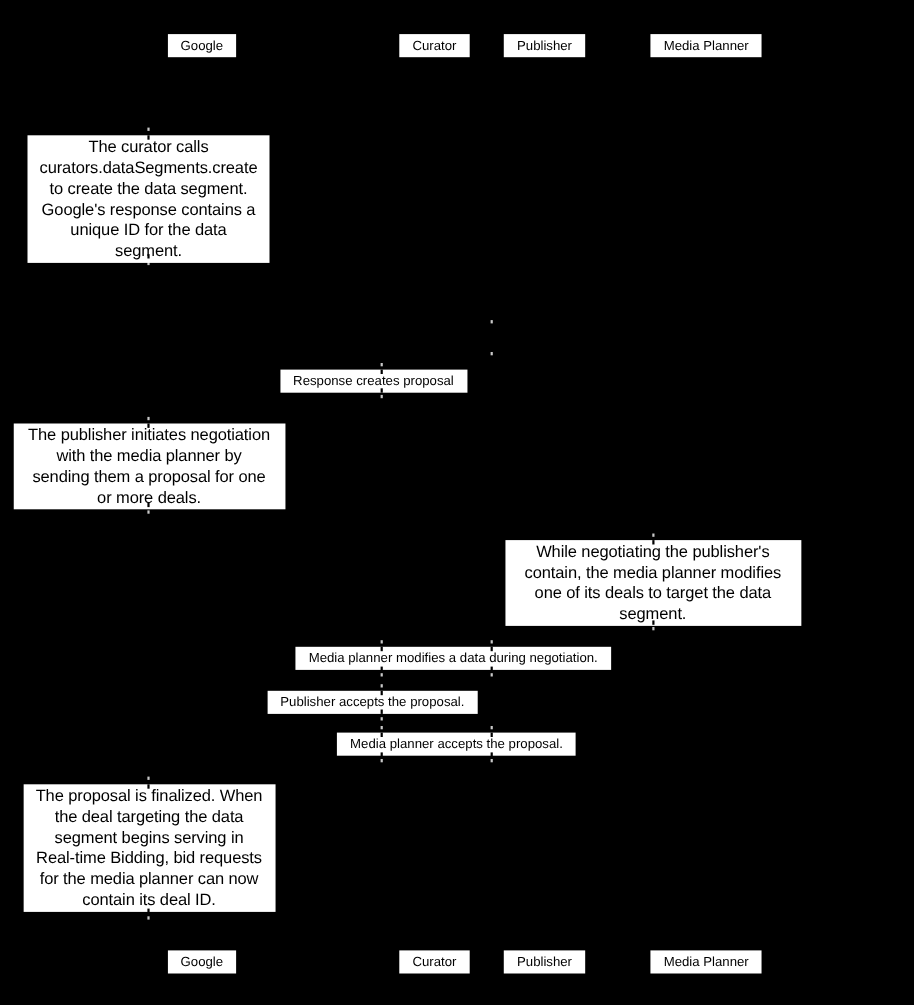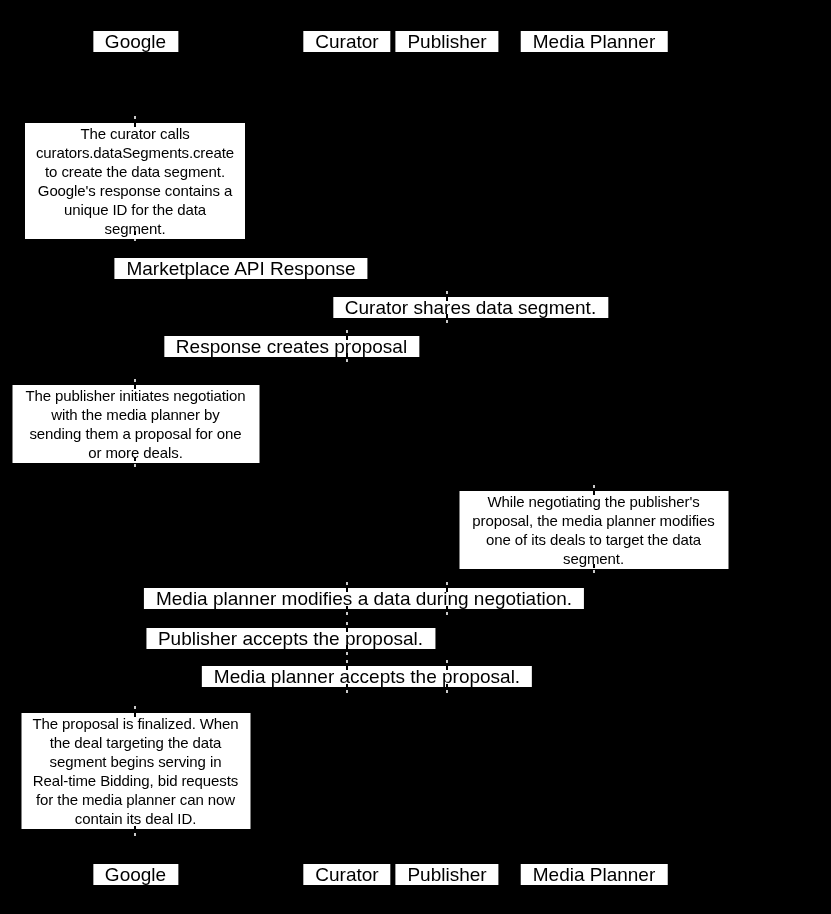--- a/index.html
+++ b/index.html
@@ -12,27 +12,28 @@
     width: 831px;
     height: 914px;
     background: #000000;
     overflow: hidden;
     font-family: "Liberation Sans", sans-serif;
   }
   .chip {
     position: absolute;
     background: #ffffff;
     color: #000000;
-    font-size: 19px;
+    font-size: 12px;
     line-height: 17px;
     padding: 2px 12px;
     white-space: pre;
     transform: translateX(-50%);
     z-index: 2;
     text-align: center;
+    margin-left: 48px;
   }
   .note {
     position: absolute;
     background: #ffffff;
     color: #000000;
     font-size: 15px;
     line-height: 19px;
     padding: 1px 2px;
     white-space: pre;
     text-align: center;
@@ -62,38 +63,36 @@
 
 <div id="canvas">
     <div class="chip" style="left: 135.5px; top: 31px;">Google</div>
     <div class="chip" style="left: 135.5px; top: 864px;">Google</div>
     <div class="chip" style="left: 347px; top: 31px;">Curator</div>
     <div class="chip" style="left: 347px; top: 864px;">Curator</div>
     <div class="chip" style="left: 447px; top: 31px;">Publisher</div>
     <div class="chip" style="left: 447px; top: 864px;">Publisher</div>
     <div class="chip" style="left: 594px; top: 31px;">Media Planner</div>
     <div class="chip" style="left: 594px; top: 864px;">Media Planner</div>
-    <div class="chip" style="left: 241px; top: 258px;">Marketplace API Response</div>
-    <div class="chip" style="left: 470.5px; top: 297px;">Curator shares data segment.</div>
     <div class="chip" style="left: 291.5px; top: 336px;">Response creates proposal</div>
     <div class="chip" style="left: 364px; top: 588px;">Media planner modifies a data during negotiation.</div>
     <div class="chip" style="left: 290.5px; top: 628px;">Publisher accepts the proposal.</div>
     <div class="chip" style="left: 367px; top: 666px;">Media planner accepts the proposal.</div>
     <div class="note" style="left: 135px; top: 123px; min-width: 216px;">The curator calls
 curators.dataSegments.create
 to create the data segment.
 Google's response contains a
 unique ID for the data
 segment.</div>
     <div class="note" style="left: 135.5px; top: 385px; min-width: 243px;">The publisher initiates negotiation
 with the media planner by
 sending them a proposal for one
 or more deals.</div>
     <div class="note" style="left: 593.5px; top: 491px; min-width: 265px;">While negotiating the publisher's
-proposal, the media planner modifies
+contain, the media planner modifies
 one of its deals to target the data
 segment.</div>
     <div class="note" style="left: 135.5px; top: 713px; min-width: 225px;">The proposal is finalized. When
 the deal targeting the data
 segment begins serving in
 Real-time Bidding, bid requests
 for the media planner can now
 contain its deal ID.</div>
     <div class="tick-dark" style="left: 447px; top: 297px;"></div>
     <div class="tick-dark" style="left: 447px; top: 314px;"></div>

